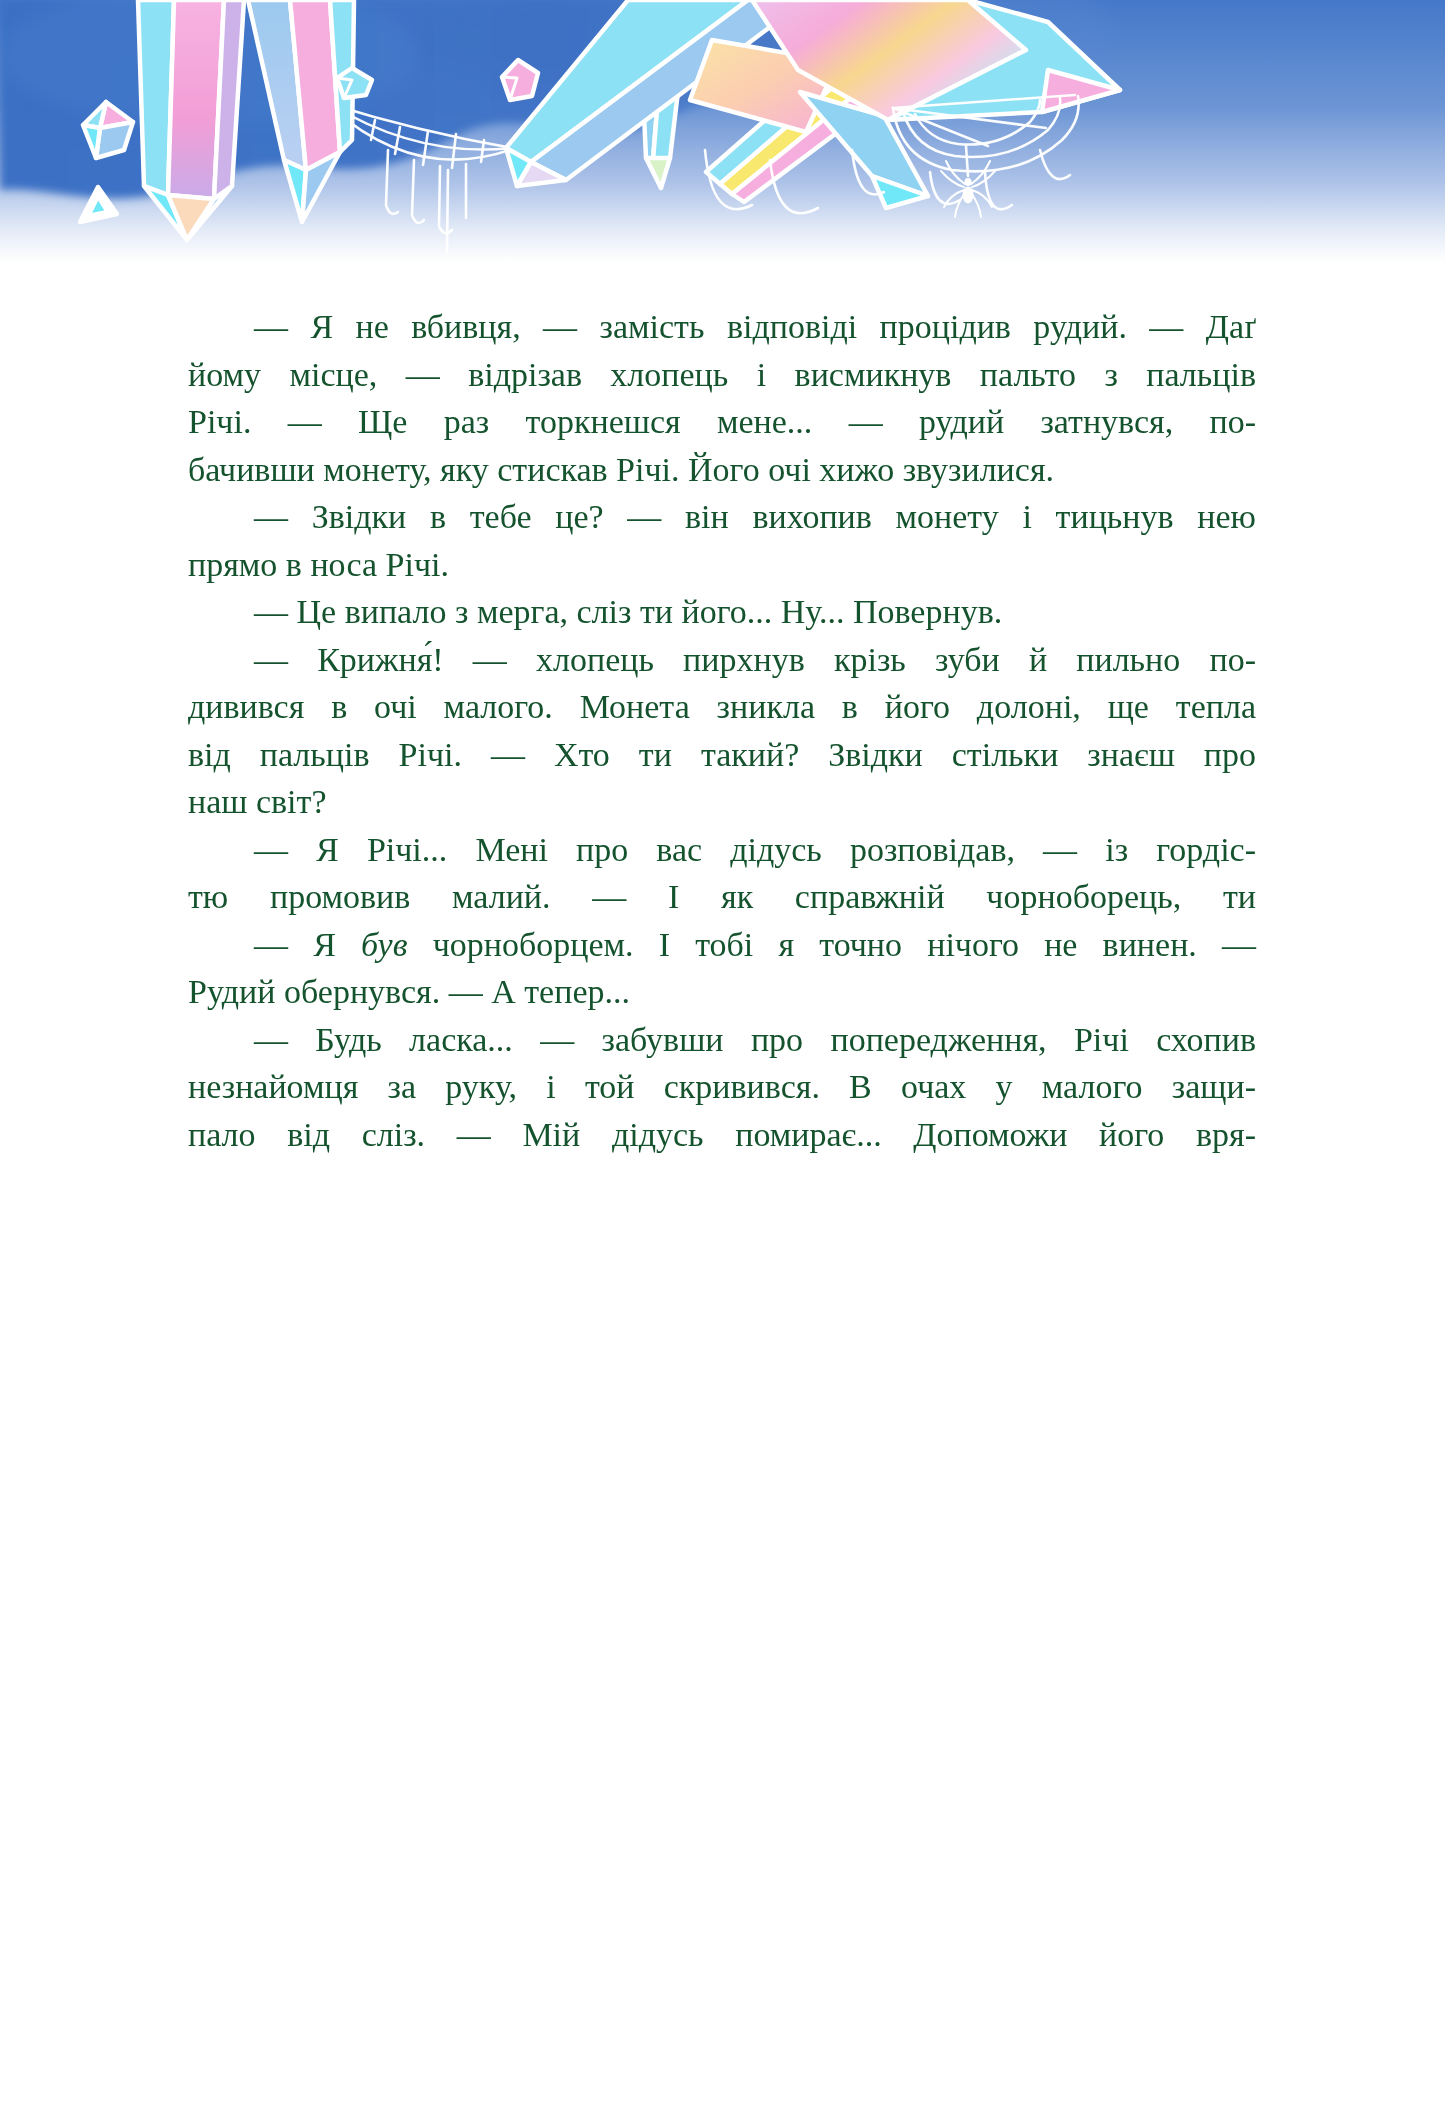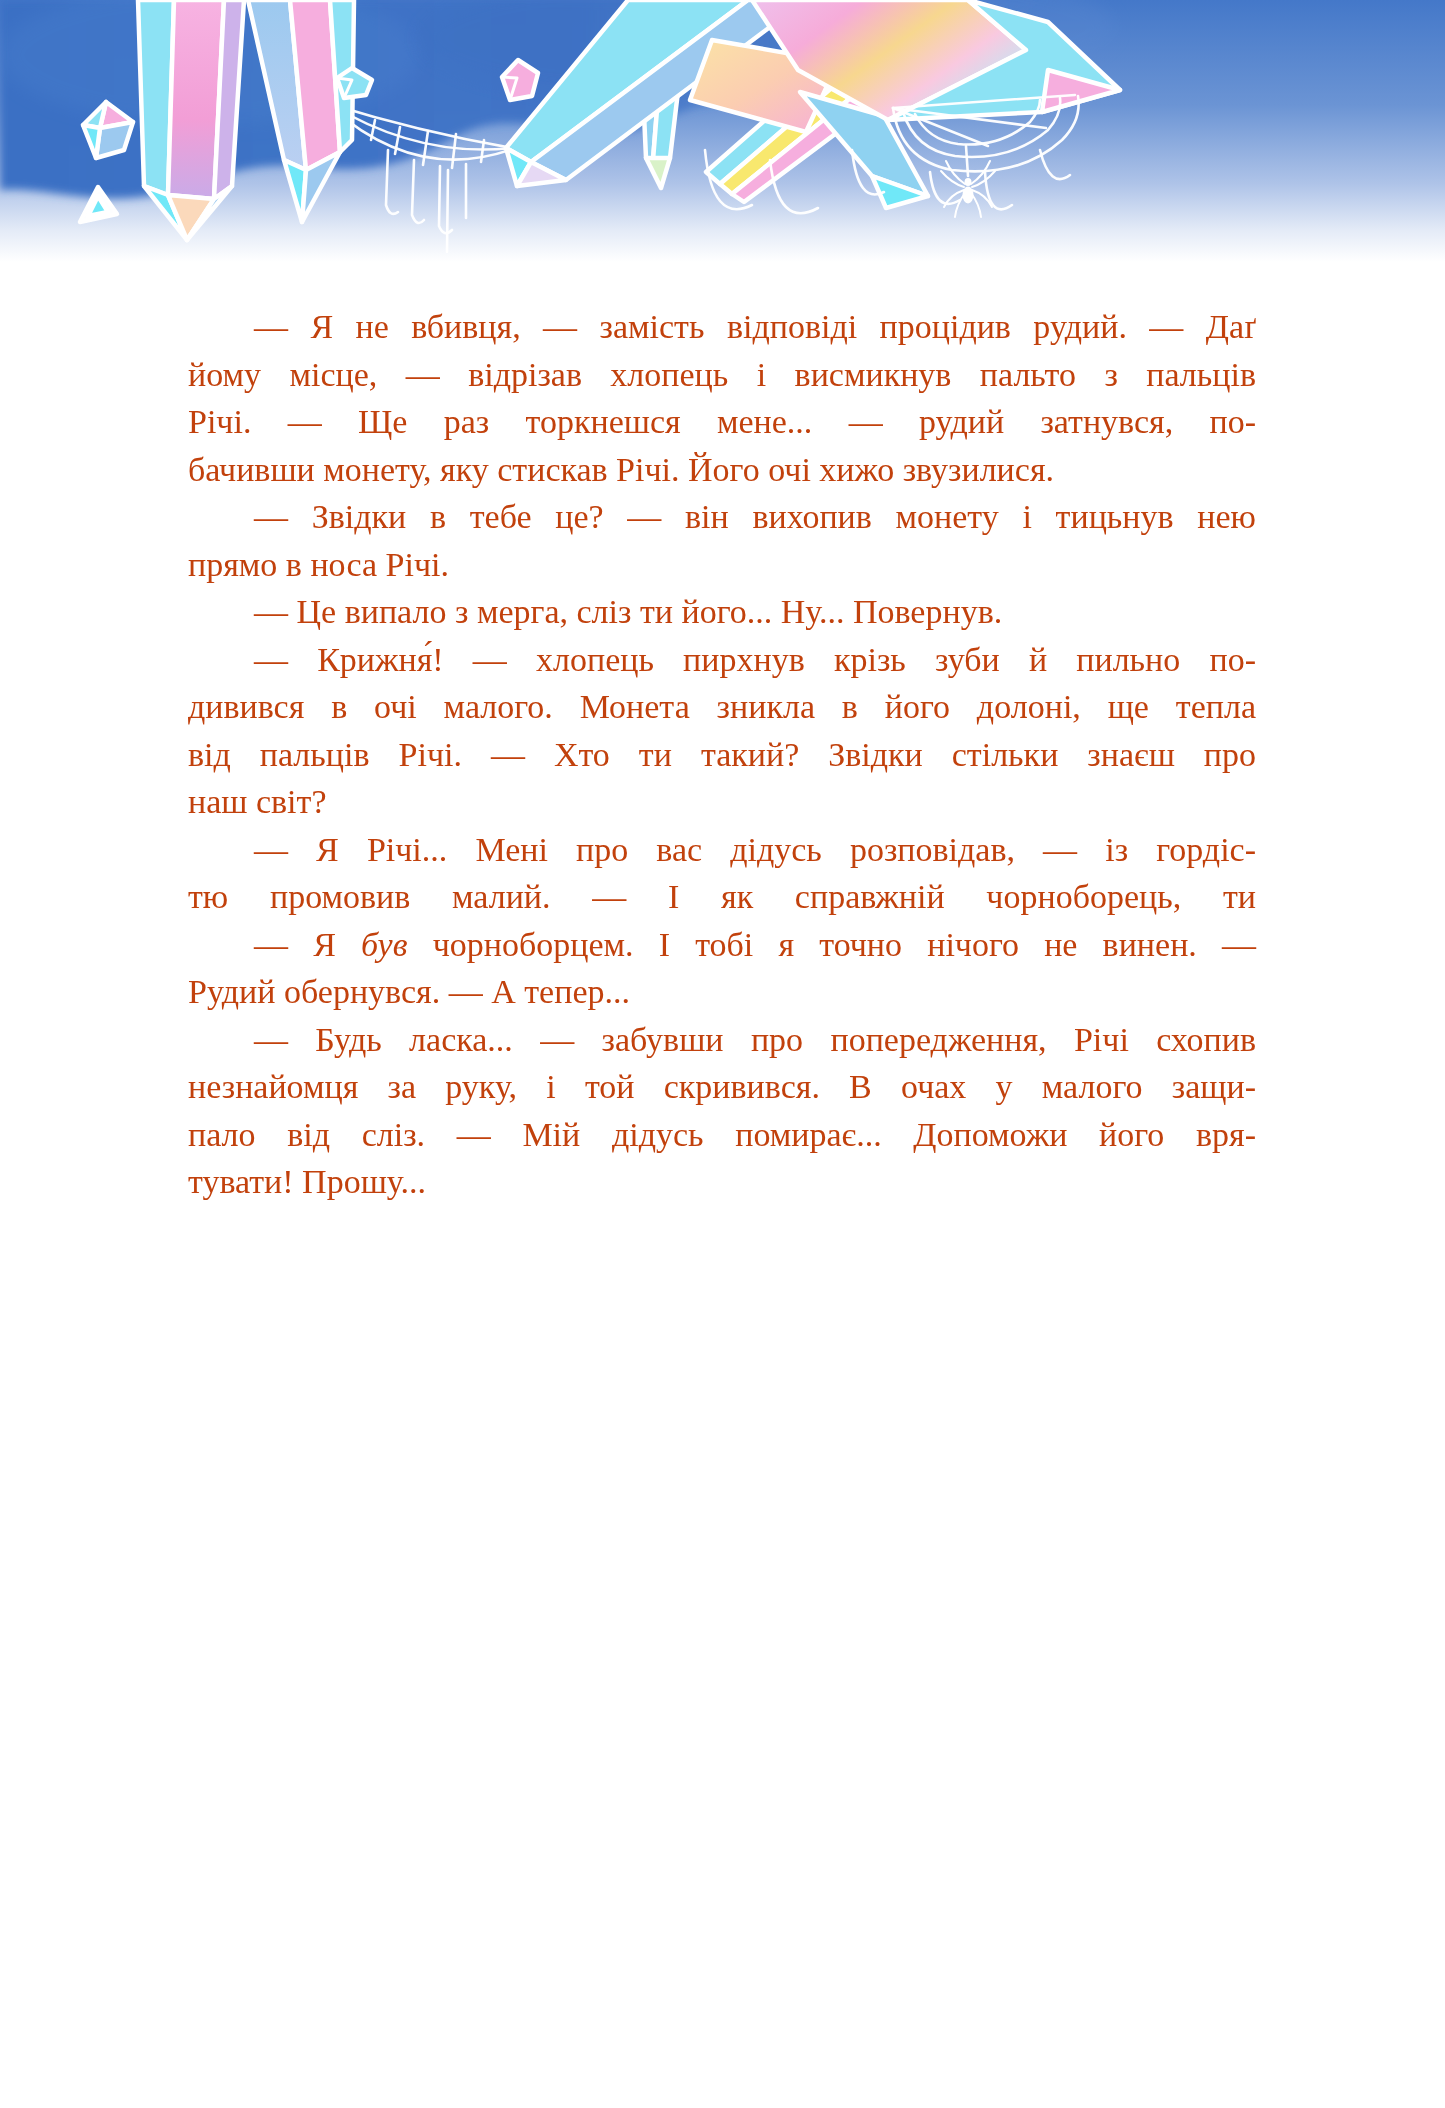--- a/index.html
+++ b/index.html
@@ -32,21 +32,21 @@
   .webs path, .webs line{
     stroke:#FFFFFF;stroke-width:2.6;fill:none;stroke-linecap:round;opacity:.96;
   }
   .spider ellipse{fill:#FFFFFF;stroke:none;}
   .spider path{stroke:#FFFFFF;stroke-width:2;fill:none;stroke-linecap:round;}
 
   
   .text-block{
     position:absolute;
     left:188px;top:303px;width:1068px;
-    color:#c2410c;
+    color:#14532d;
     font-size:34px;
     line-height:47.5px;
     letter-spacing:0px;
   }
   .para{margin:0;}
   .line{
     text-align:justify;
     text-align-last:justify;
     white-space:normal;
   }
@@ -254,17 +254,16 @@
         <div class="line"><span>тю промовив малий. — І як справжній чорноборець, ти</span></div>
       </div>
       <div class="para">
         <div class="line first"><span>— Я </span><span class="it">був</span><span> чорноборцем. І тобі я точно нічого не винен. —</span></div>
         <div class="line last"><span>Рудий обернувся. — А тепер...</span></div>
       </div>
       <div class="para">
         <div class="line first"><span>— Будь ласка... — забувши про попередження, Річі схопив</span></div>
         <div class="line"><span>незнайомця за руку, і той скривився. В очах у малого защи-</span></div>
         <div class="line"><span>пало від сліз. — Мій дідусь помирає... Допоможи його вря-</span></div>
-        <div class="line last"><span>тувати! Прошу...</span></div>
       </div>
     </main>
 
 </div>
 
 </body></html>

